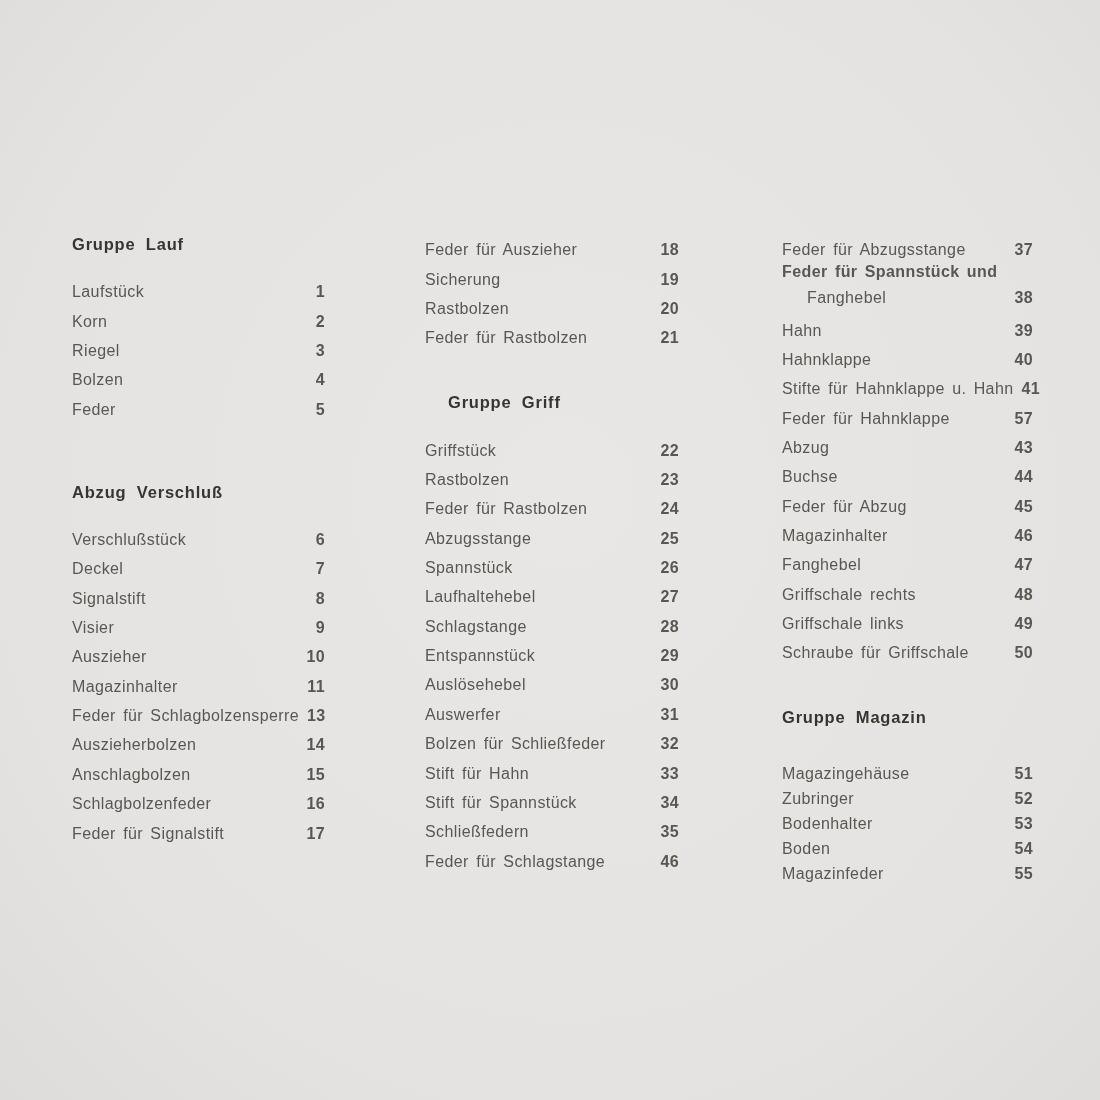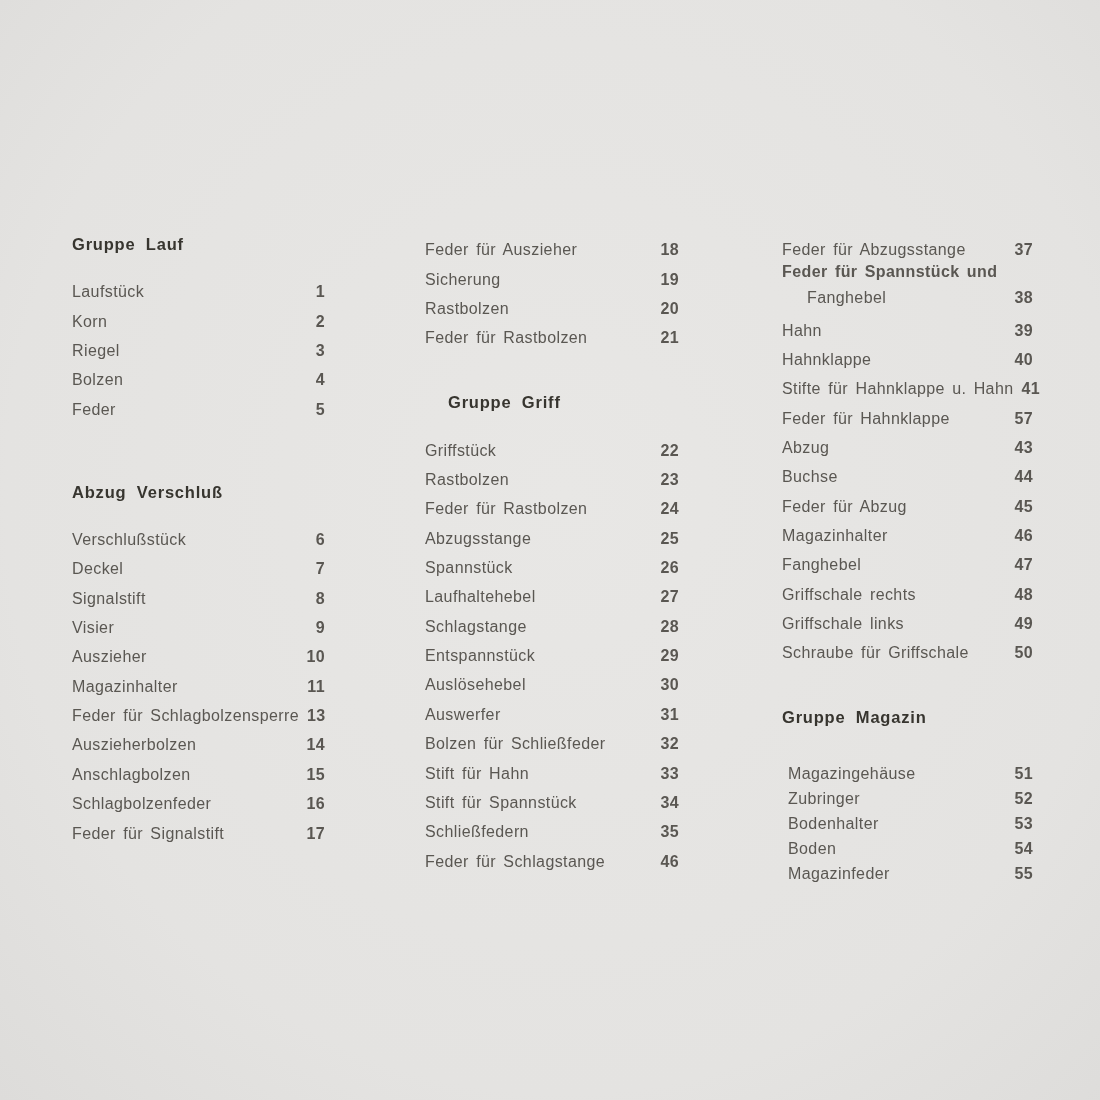--- a/index.html
+++ b/index.html
@@ -23,21 +23,21 @@
     color:#37352f;
     letter-spacing:0.8px;word-spacing:5px;
     margin-bottom:13px;
     white-space:nowrap;
   }
   #col0 .block:nth-child(2) .heading{margin-top:59px;}
   #col1 .block:nth-child(2) .heading{margin-top:41px;margin-left:23px;}
   #col2 .block:nth-child(2) .heading{margin-top:41px;margin-bottom:25px;}
 
   .row{height:29.35px;display:flex;align-items:flex-end;}
-  #col2 .block:nth-child(2) .row{height:25.2px;margin-left:6px;}
+  #col2 .block:nth-child(2) .row{height:25.2px;}
 
   .label,.num,.l1span{
     font-size:16px;color:#5a5752;
     letter-spacing:0.4px;word-spacing:2.5px;
     white-space:nowrap;
   }
   .num{margin-left:auto;padding-left:8px;font-weight:bold;}
 
   .two-line{display:block;}
   .two-line .l1{height:26px;display:flex;align-items:center;font-weight:bold;}

